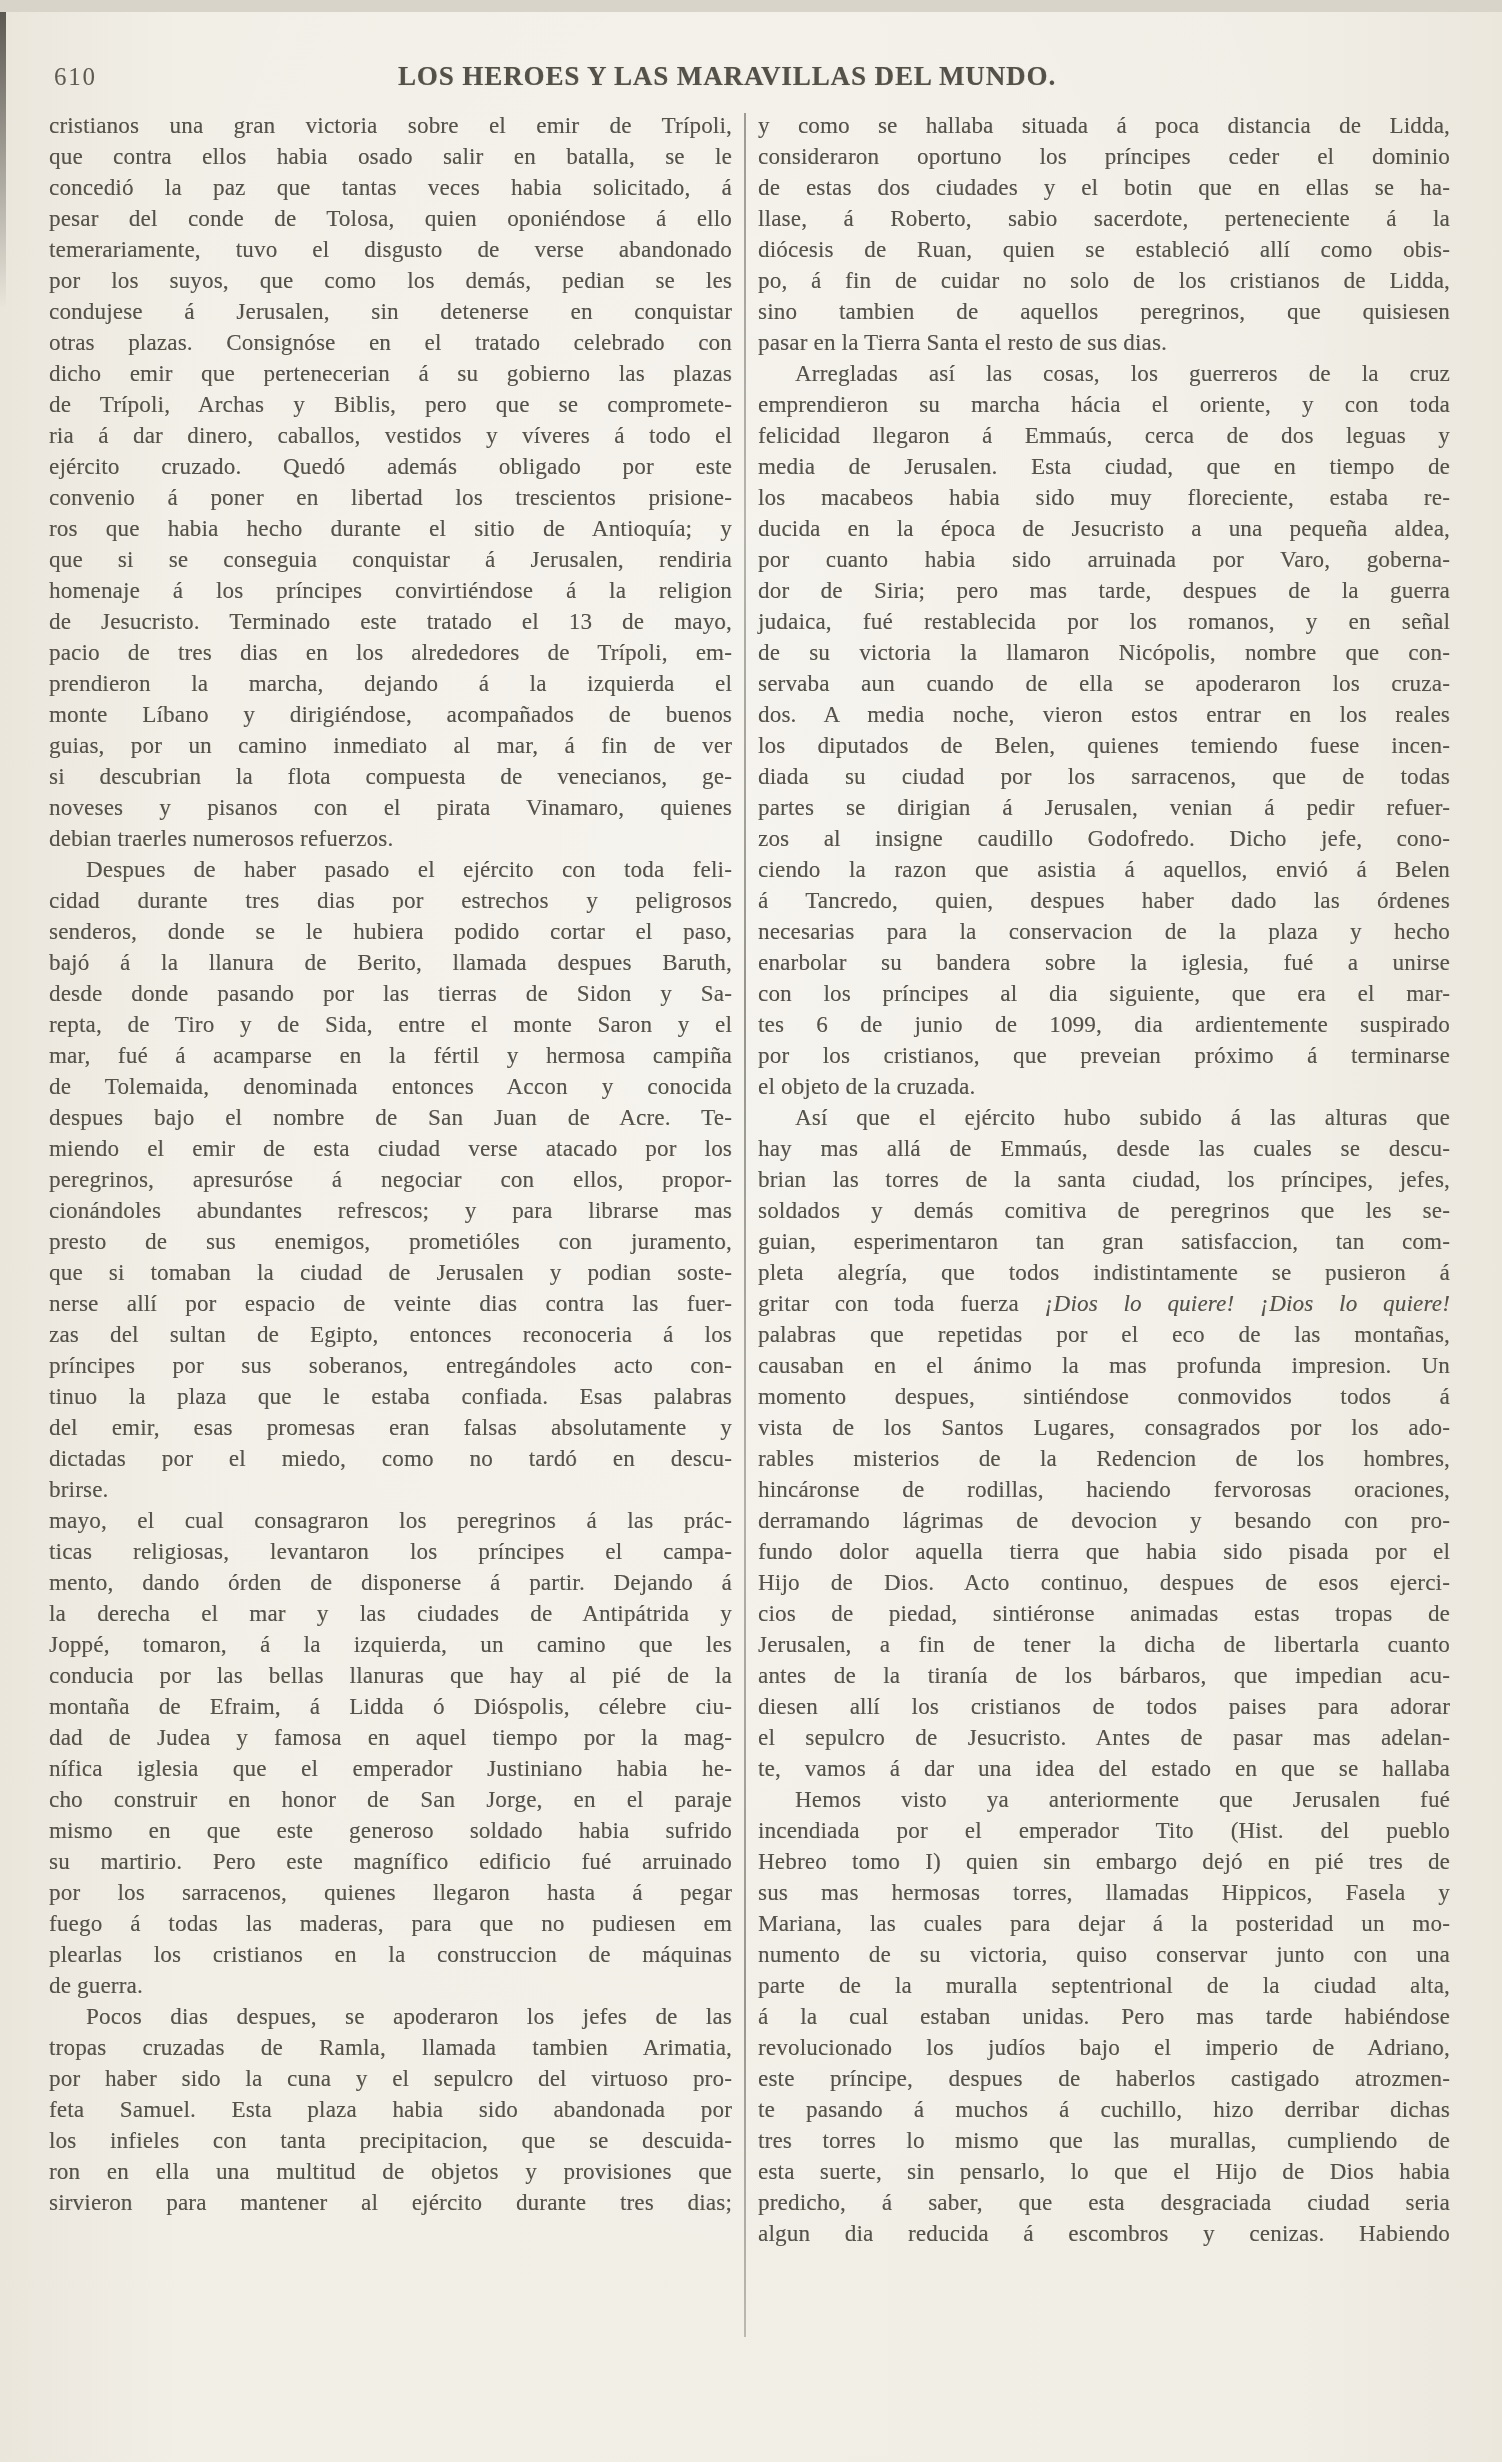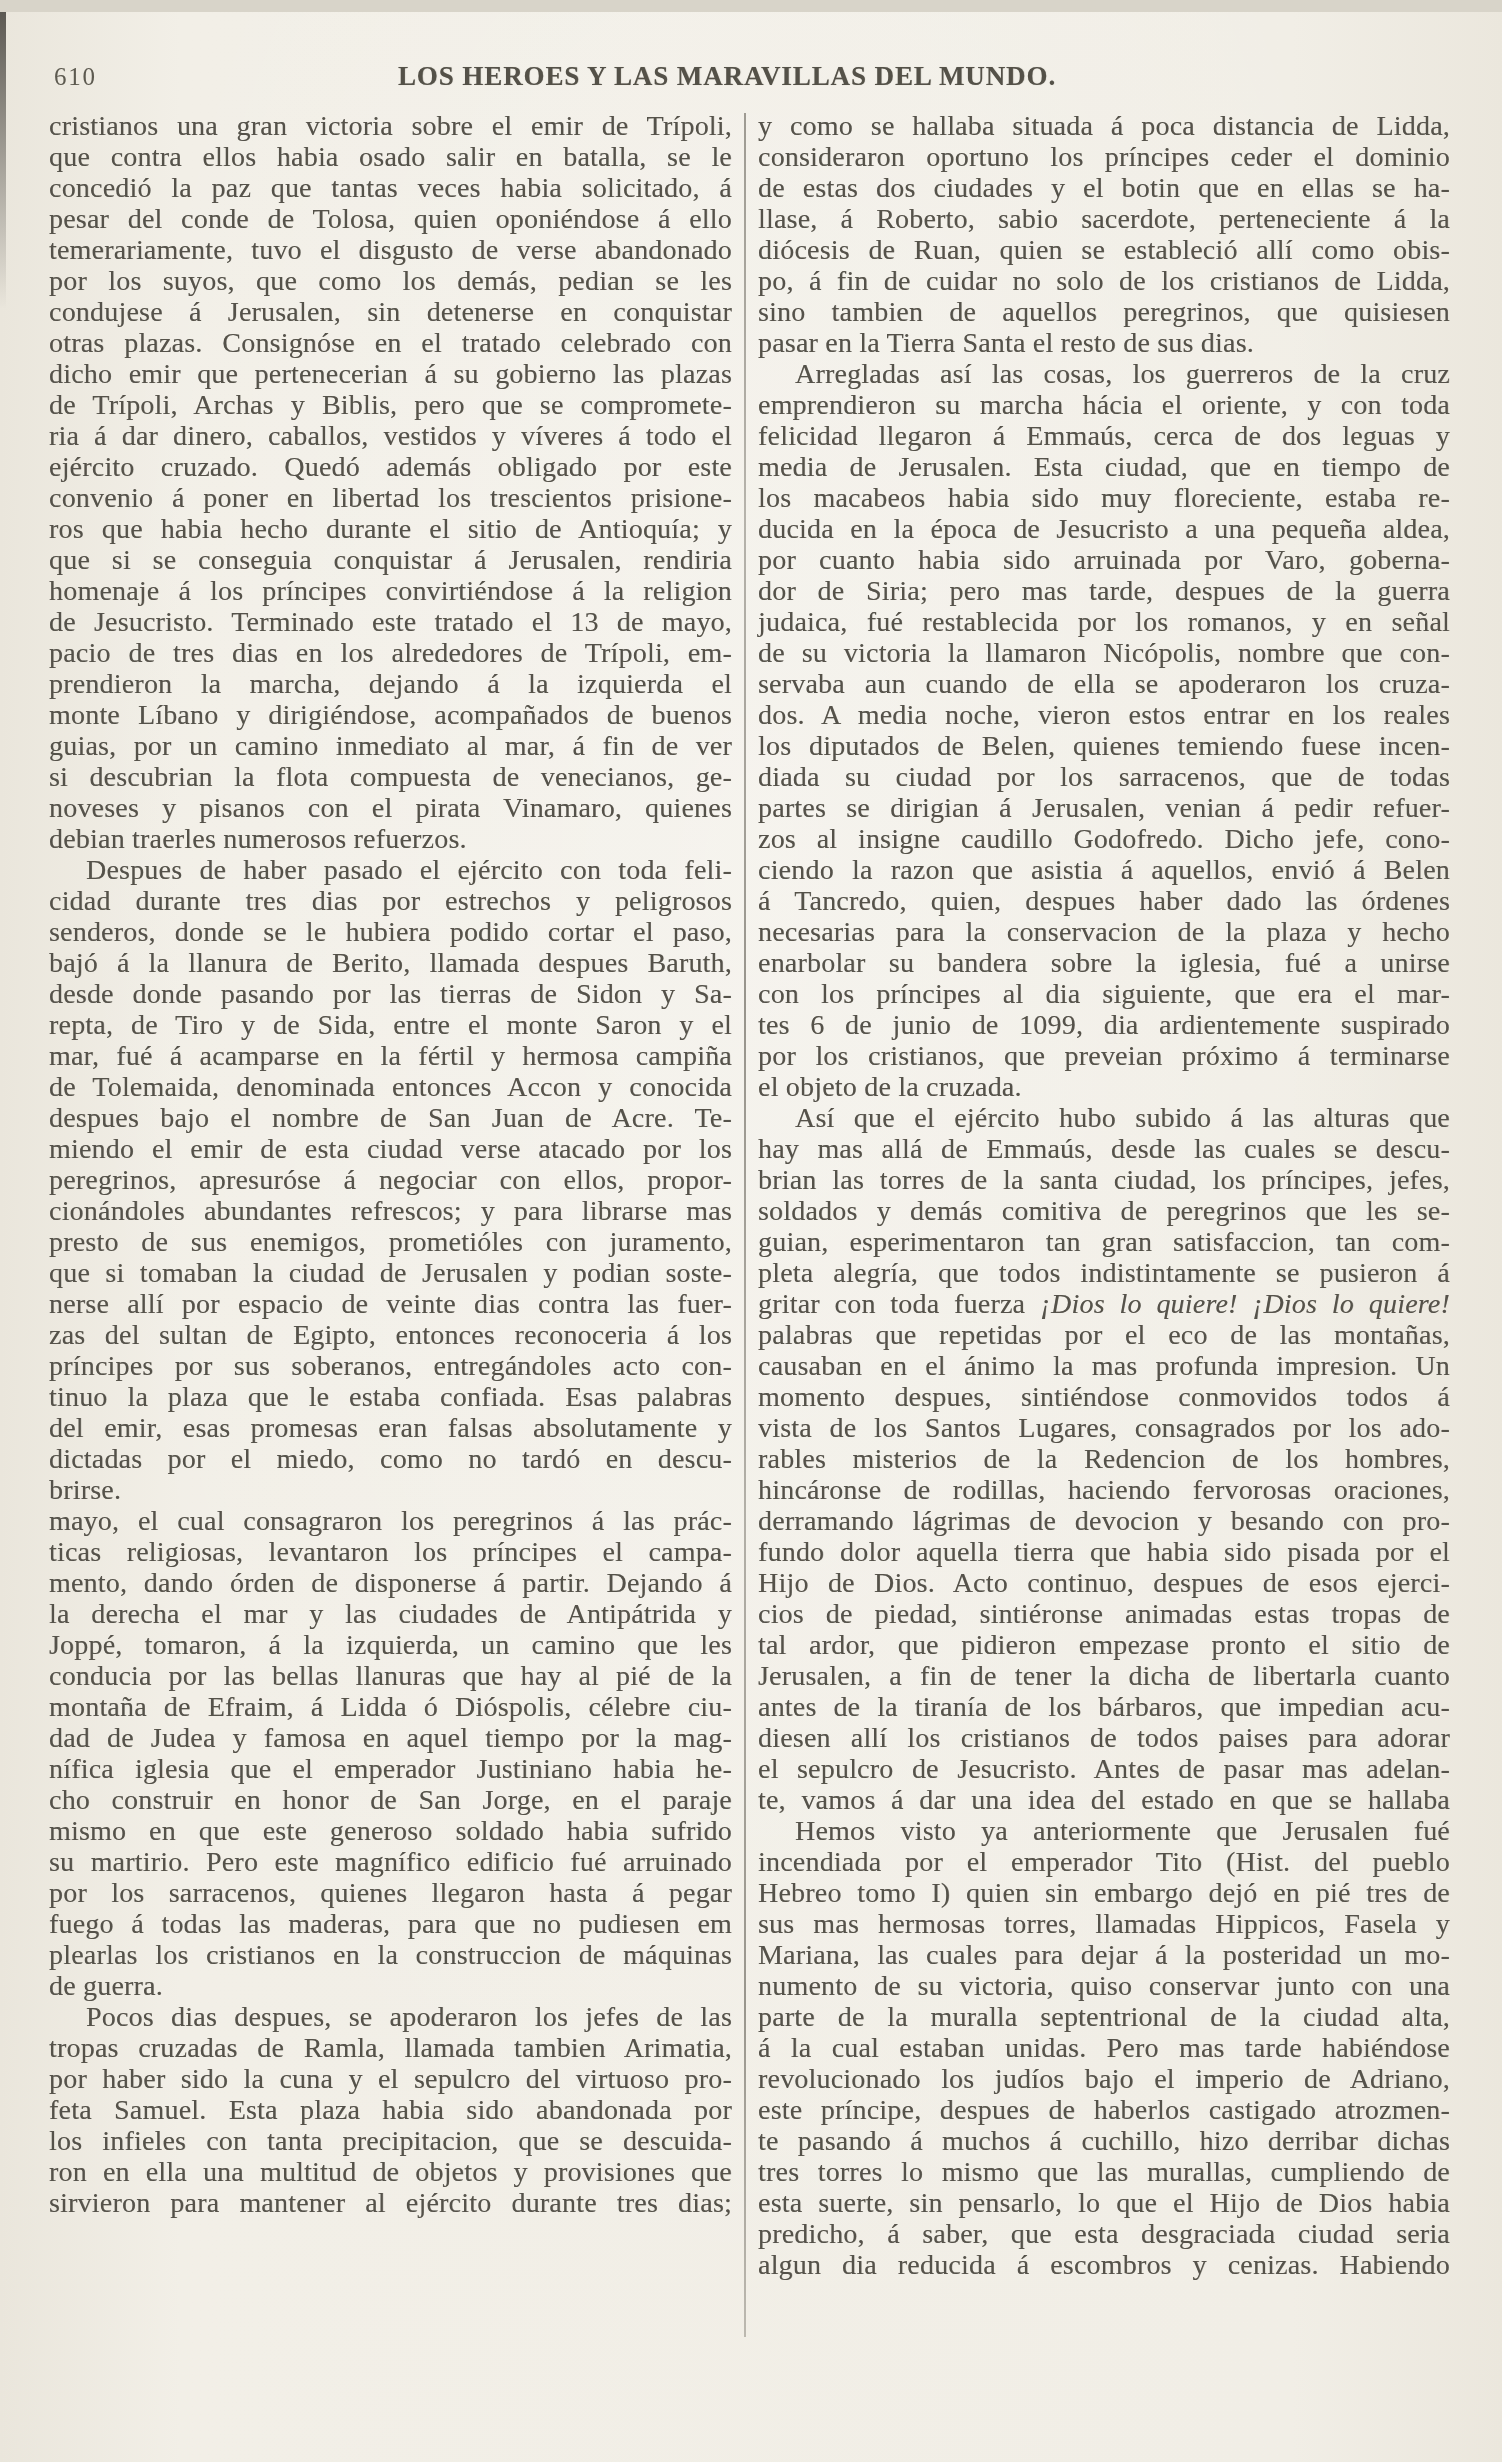--- a/index.html
+++ b/index.html
@@ -27,21 +27,21 @@
   .title{
     width:100%;text-align:center;
     transform:translateX(-24.5px);
     font-weight:bold;font-size:27px;letter-spacing:0.9px;
     color:#545148;
     text-shadow:0.3px 0.3px 0.7px rgba(84,81,74,0.45);
     white-space:nowrap;
   }
   .col{
     position:absolute;top:98px;
-    font-size:28px;line-height:31px;
+    font-size:23px;line-height:31px;
     text-shadow:0.3px 0.3px 0.6px rgba(84,81,74,0.42);
     letter-spacing:0.2px;
   }
   .col-left{left:49px;width:683px;}
   .col-right{left:758px;width:692px;}
   .ln{text-align:justify;text-align-last:justify;}
   .ln.end{text-align-last:auto;}
   .ln.indent{text-indent:37px;}
   .divider{
     position:absolute;left:744px;top:101px;width:1.7px;height:2224px;
@@ -177,21 +177,20 @@
       <div class="ln">palabras que repetidas por el eco de las montañas,</div>
       <div class="ln">causaban en el ánimo la mas profunda impresion. Un</div>
       <div class="ln">momento despues, sintiéndose conmovidos todos á</div>
       <div class="ln">vista de los Santos Lugares, consagrados por los ado-</div>
       <div class="ln">rables misterios de la Redencion de los hombres,</div>
       <div class="ln">hincáronse de rodillas, haciendo fervorosas oraciones,</div>
       <div class="ln">derramando lágrimas de devocion y besando con pro-</div>
       <div class="ln">fundo dolor aquella tierra que habia sido pisada por el</div>
       <div class="ln">Hijo de Dios. Acto continuo, despues de esos ejerci-</div>
       <div class="ln">cios de piedad, sintiéronse animadas estas tropas de</div>
-      <div class="ln">tal ardor, que pidieron empezase pronto el sitio de</div>
       <div class="ln">Jerusalen, a fin de tener la dicha de libertarla cuanto</div>
       <div class="ln">antes de la tiranía de los bárbaros, que impedian acu-</div>
       <div class="ln">diesen allí los cristianos de todos paises para adorar</div>
       <div class="ln">el sepulcro de Jesucristo. Antes de pasar mas adelan-</div>
       <div class="ln">te, vamos á dar una idea del estado en que se hallaba</div>
       <div class="ln indent">Hemos visto ya anteriormente que Jerusalen fué</div>
       <div class="ln">incendiada por el emperador Tito (Hist. del pueblo</div>
       <div class="ln">Hebreo tomo I) quien sin embargo dejó en pié tres de</div>
       <div class="ln">sus mas hermosas torres, llamadas Hippicos, Fasela y</div>
       <div class="ln">Mariana, las cuales para dejar á la posteridad un mo-</div>

